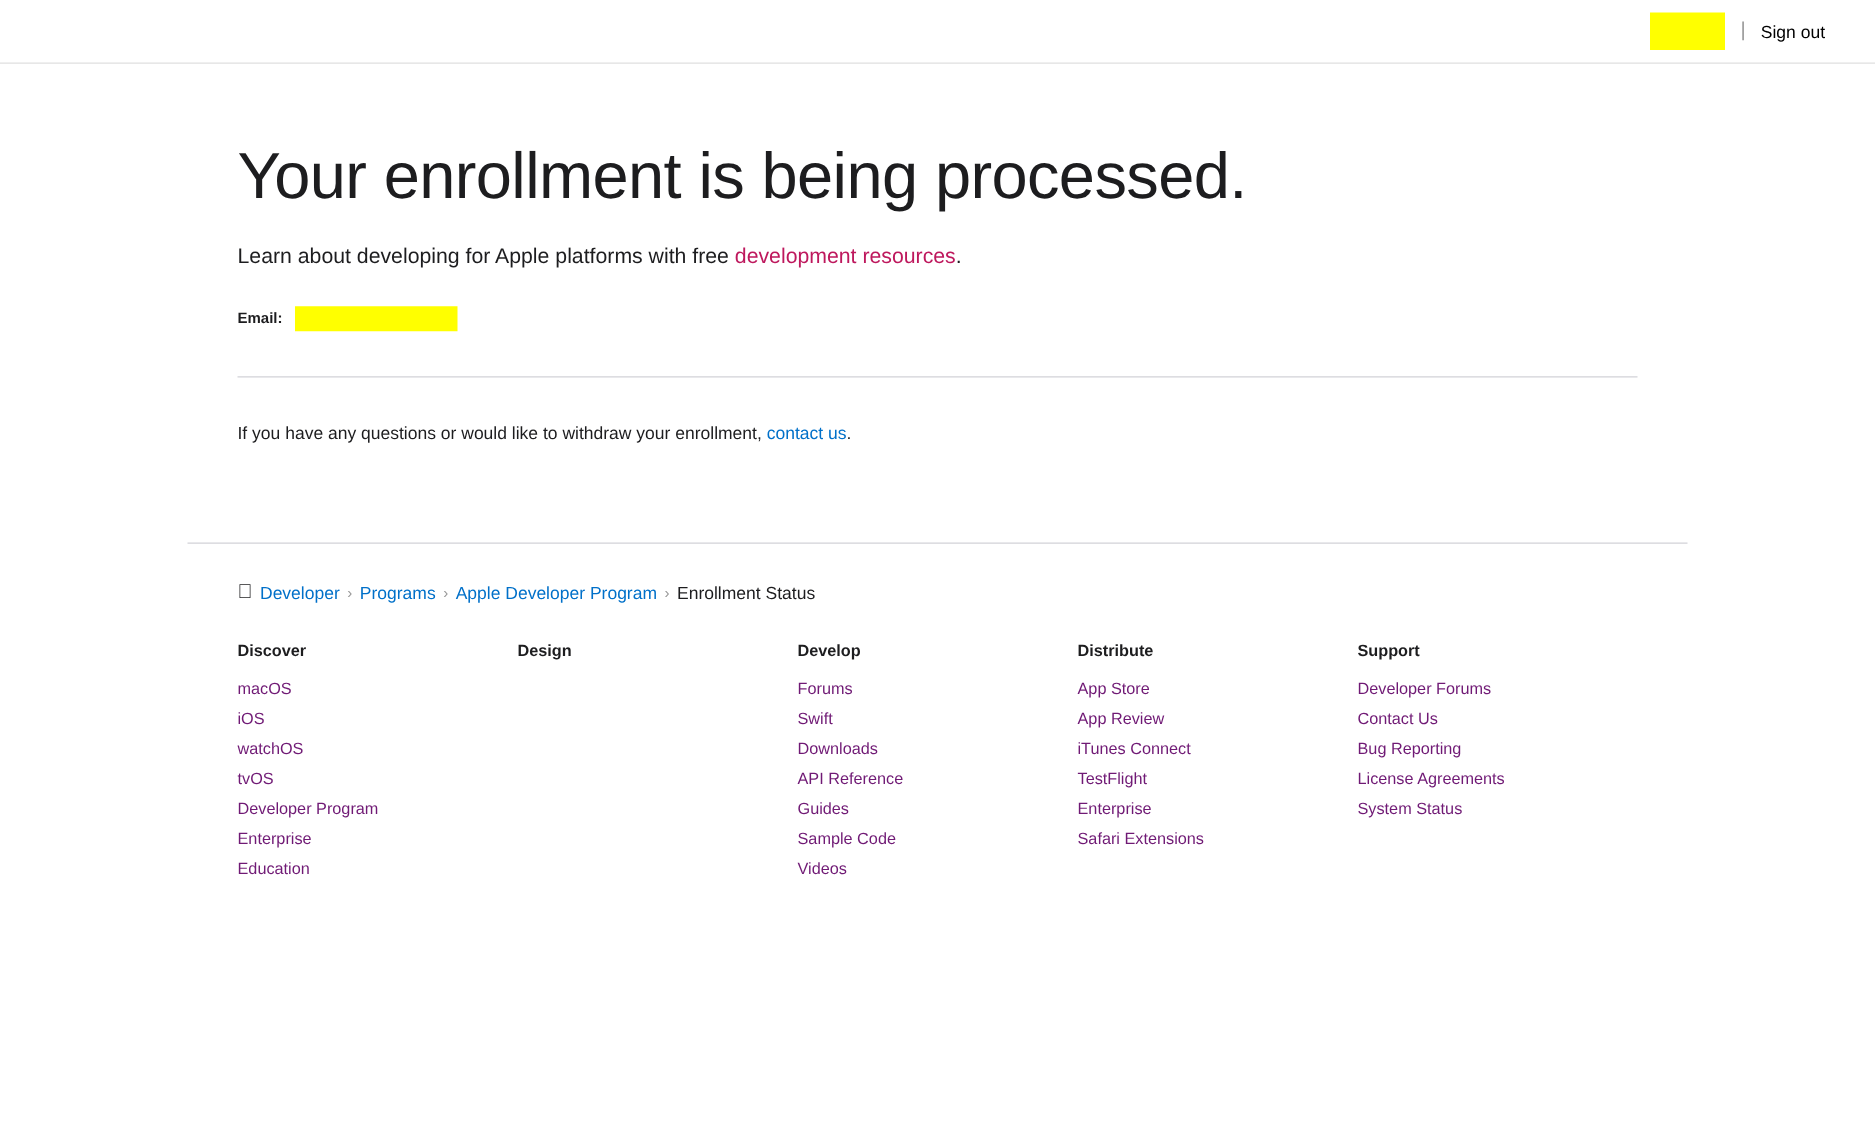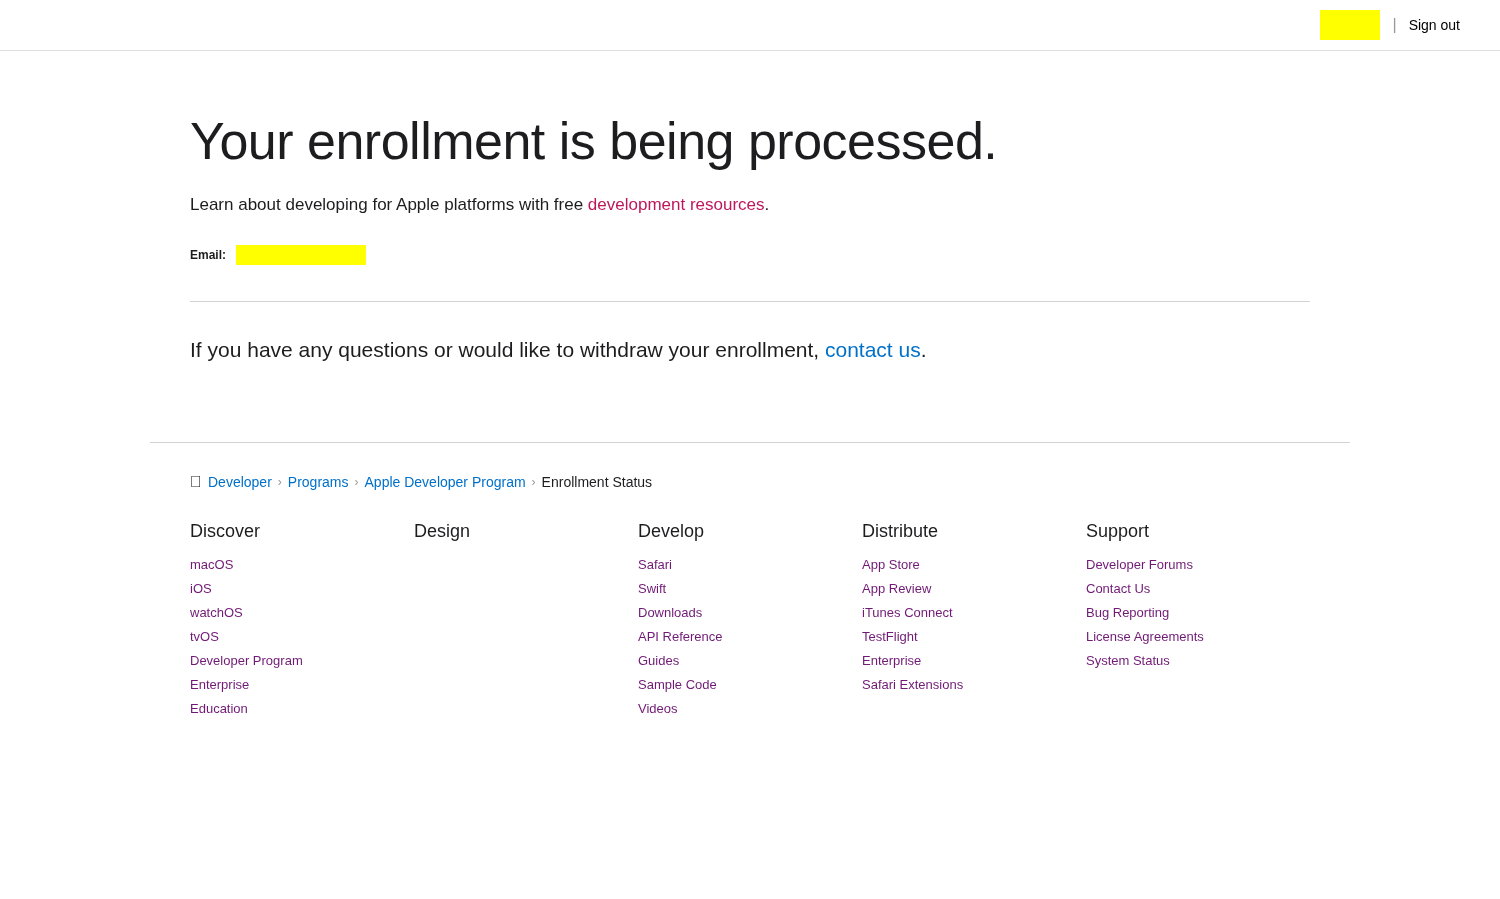--- a/index.html
+++ b/index.html
@@ -77,21 +77,21 @@
       margin-left: 6px;
     }
 
     .divider {
       border: none;
       border-top: 1px solid #d2d2d7;
       margin: 36px 0;
     }
 
     .withdraw-text {
-      font-size: 21px;
+      font-size: 14px;
       color: #1d1d1f;
       margin-bottom: 40px;
     }
     .withdraw-text a {
       color: #0070c9;
       text-decoration: none;
     }
 
     
     .footer-section {
@@ -132,22 +132,22 @@
     
     .footer-columns {
       display: flex;
       gap: 0;
       justify-content: space-between;
     }
     .footer-col {
       flex: 1;
     }
     .footer-col-title {
-      font-weight: 400;
-      font-size: 18px;
+      font-weight: 700;
+      font-size: 13px;
       color: #1d1d1f;
       margin-bottom: 14px;
     }
     .footer-col ul {
       list-style: none;
     }
     .footer-col ul li {
       margin-bottom: 8px;
     }
     .footer-col ul li a {
@@ -210,21 +210,21 @@
           <li><a href="#">Enterprise</a></li>
           <li><a href="#">Education</a></li>
         </ul>
       </div>
       <div class="footer-col">
         <div class="footer-col-title">Design</div>
       </div>
       <div class="footer-col">
         <div class="footer-col-title">Develop</div>
         <ul>
-          <li><a href="#">Safari</a></li>
+          <li><a href="#">Forums</a></li>
           <li><a href="#">Swift</a></li>
           <li><a href="#">Downloads</a></li>
           <li><a href="#">API Reference</a></li>
           <li><a href="#">Guides</a></li>
           <li><a href="#">Sample Code</a></li>
           <li><a href="#">Videos</a></li>
         </ul>
       </div>
       <div class="footer-col">
         <div class="footer-col-title">Distribute</div>

